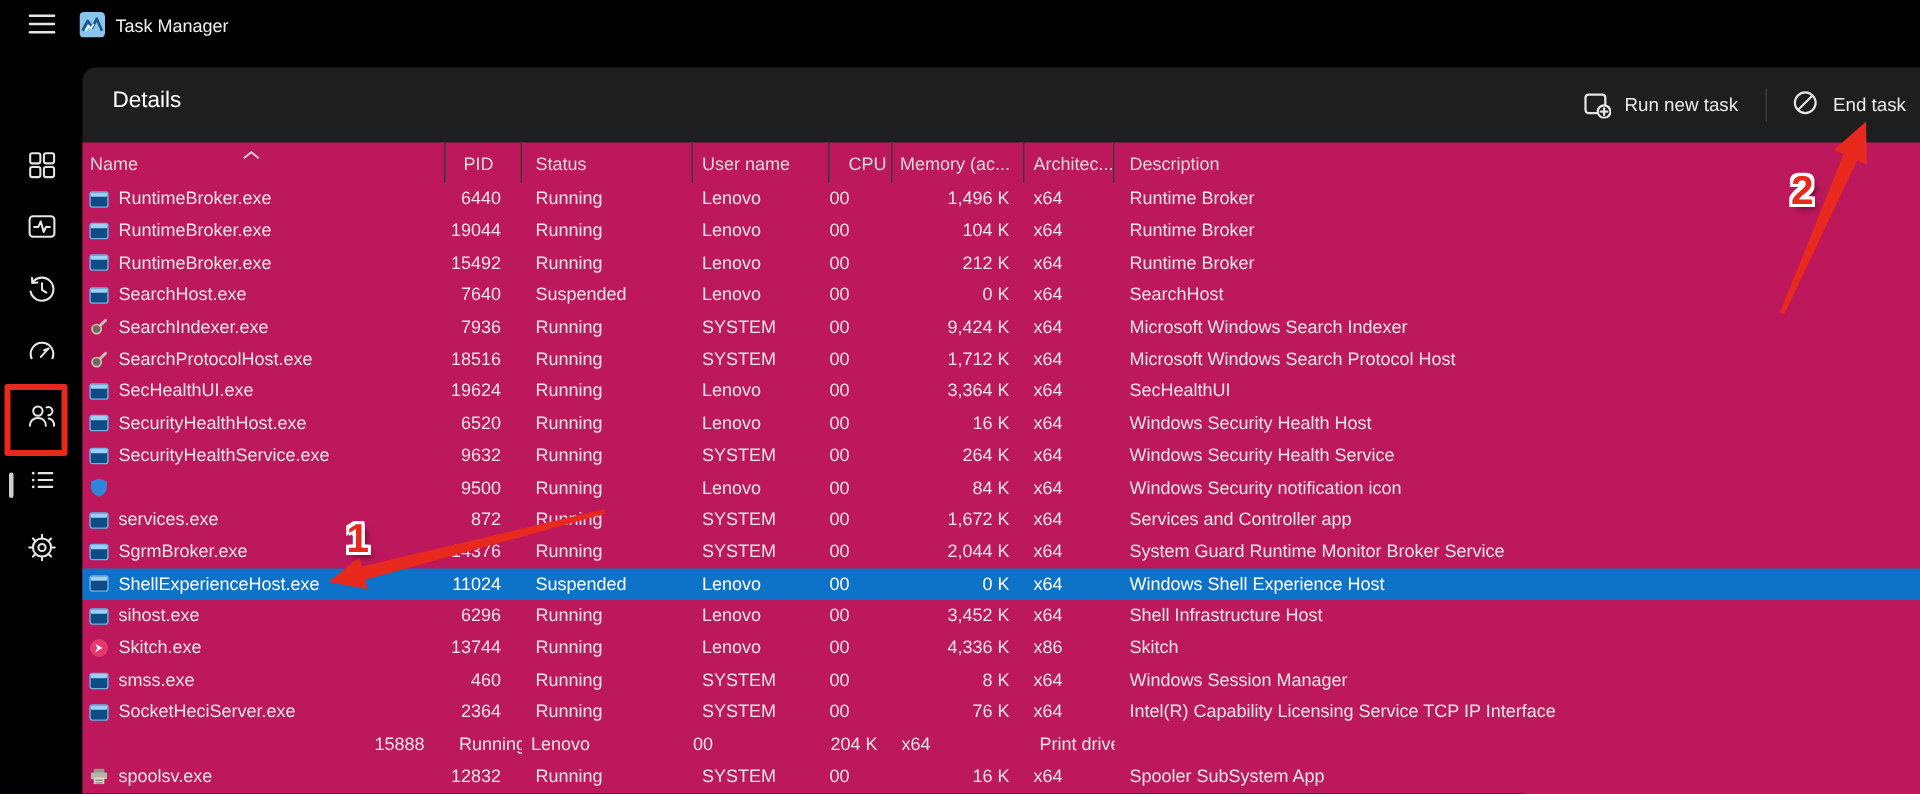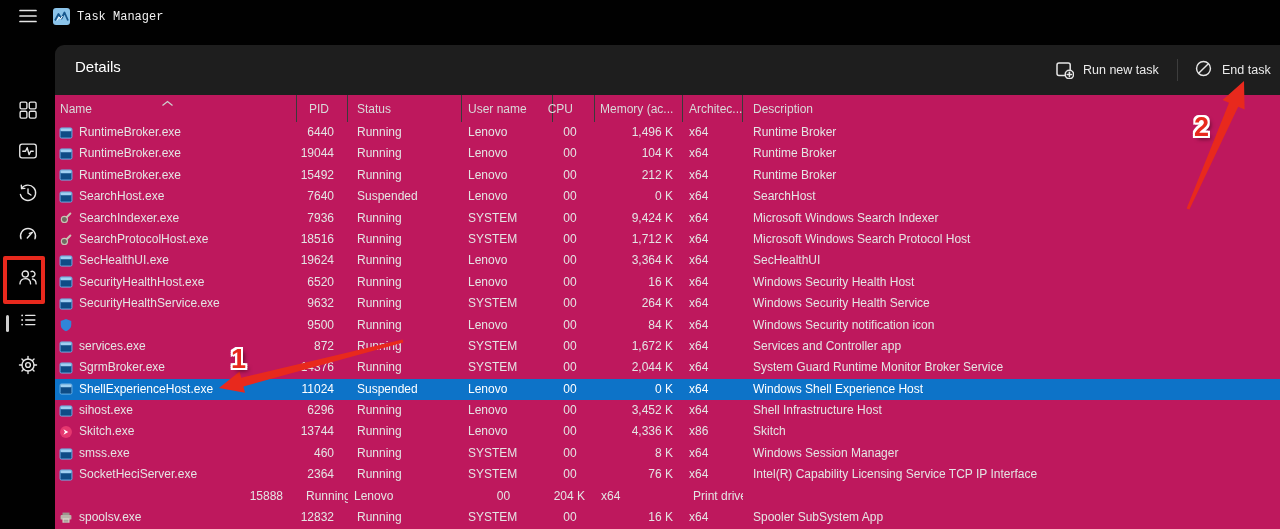--- a/index.html
+++ b/index.html
@@ -1,18 +1,18 @@
 <!DOCTYPE html>
 <html><head>
 <meta charset="utf-8">
 <style>
   * { margin:0; padding:0; box-sizing:border-box; }
   html,body { width:1280px; height:529px; overflow:hidden; background:#000;
     font-family:"Liberation Sans", sans-serif; }
-  .titlebar { position:absolute; left:0; top:0; width:1280px; height:54px; background:#010101;font-family:Liberation Mono, monospace; }
+  .titlebar { position:absolute; left:0; top:0; width:1280px; height:54px; background:#010101; }
   .hamburger-btn { position:absolute; left:13px; top:5px; width:30px; height:26px;
     display:flex; align-items:center; justify-content:center; border-radius:4px; cursor:pointer; }
   .app-icon { position:absolute; left:53px; top:8px; width:17px; height:17px; }
   .app-title { position:absolute; left:77px; top:10px; font-size:12px; color:#f0f0f0; }
   .sidebar { position:absolute; left:0; top:45px; width:55px; bottom:0; background:#010101; }
   .nav-item { position:absolute; left:15px; width:26px; height:26px;
     display:flex; align-items:center; justify-content:center; cursor:pointer; }
   .nav-pill { position:absolute; left:6px; top:270px; width:3px; height:17px;
     background:#cfcfcf; border-radius:2px; }
   .content { position:absolute; left:55px; top:45px; right:0; bottom:0;
@@ -30,22 +30,22 @@
   .caret { position:absolute; left:106px; top:1px; }
   .trow { height:21.4px; align-items:center; font-size:12px; color:#e4e4e4; cursor:default; }
   .trow.selected { background:#0d73c8; color:#fff; }
   .td { overflow:hidden; white-space:nowrap; line-height:21.4px; }
   .c-name { padding-left:5px; }
   .td.c-name { display:flex; align-items:center; gap:6px; padding-left:4px; }
   .c-pid { padding-left:12px; }
   .td.c-pid { text-align:right; padding:0 14px 0 0; }
   .c-status { padding-left:9px; }
   .c-user { padding-left:6px; }
-  .c-cpu { justify-content:flex-end; padding-right:21px; }
-  .td.c-cpu { text-align:center; padding-right:8px; }
+  .c-cpu { justify-content:flex-end; padding-right:3px; }
+  .td.c-cpu { text-align:left; padding-right:8px; }
   .c-mem { padding-left:5px; }
   .td.c-mem { text-align:right; padding-left:0; padding-right:10px; }
   .c-arch { padding-left:6px; }
   .c-desc { padding-left:10px; }
   .picon { width:14px; height:14px; display:inline-flex; flex:0 0 14px; }
   
   .annot-svg { position:absolute; left:0; top:0; pointer-events:none; z-index:50; }
   .red-box { position:absolute; left:3px; top:256px; width:42px; height:48px;
     border:4px solid #e8291d; border-radius:2px; z-index:49; pointer-events:none; }
   .annot-num { position:absolute; z-index:51; color:#e8291d; font-size:27px; font-weight:800;

